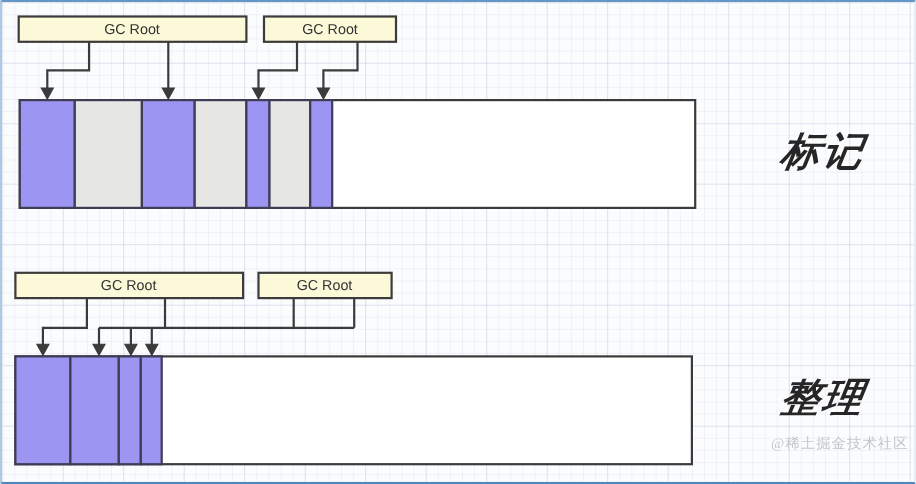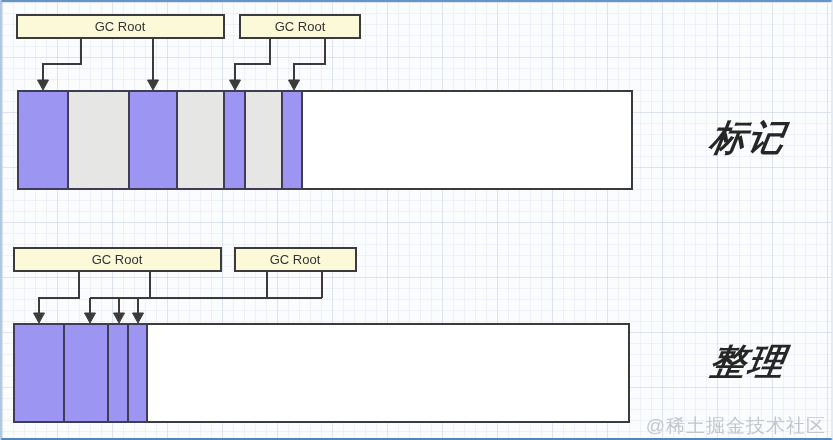--- a/index.html
+++ b/index.html
@@ -35,23 +35,23 @@
     text-align:center;
     font-size:36px;line-height:42px;
     font-weight:bold;font-style:italic;
     color:#262626;
     transform:skewX(-9deg);
     letter-spacing:2px;
     white-space:nowrap;
   }
   .watermark{
     position:absolute;
-    right:5px;top:411px;
-    font-family:Liberation Sans, sans-serif;
-    font-size:19px;
+    right:5px;top:392px;
+    font-family:Liberation Serif, serif;
+    font-size:13px;
     color:#c2c6cc;
     letter-spacing:1px;
     white-space:nowrap;
   }
 </style>
 </head>
 <body>
 
 <div class="canvas">
 

